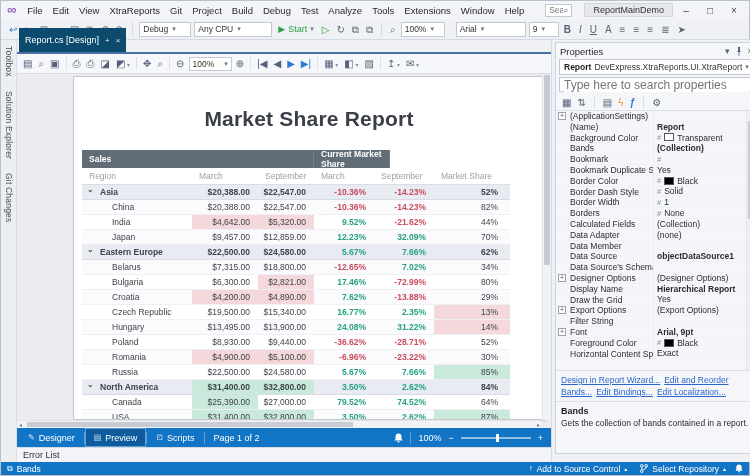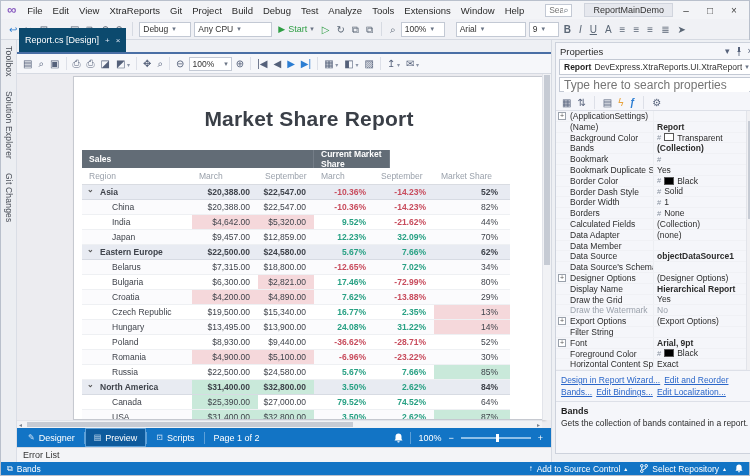--- a/index.html
+++ b/index.html
@@ -633,26 +633,20 @@
                 <div class="p-val bold">
                   <span>Hierarchical Report</span>
                 </div>
               </div>
               <div class="p-row">
                 <div class="p-name">Draw the Grid</div>
                 <div class="p-val">
                   <span>Yes</span>
                 </div>
               </div>
-              <div class="p-row disabled">
-                <div class="p-name">Draw the Watermark</div>
-                <div class="p-val">
-                  <span>No</span>
-                </div>
-              </div>
               <div class="p-row">
                 <div class="p-name"><span class="p-expand">+</span>Export Options</div>
                 <div class="p-val">
                   <span>(Export Options)</span>
                 </div>
               </div>
               <div class="p-row">
                 <div class="p-name">Filter String</div>
                 <div class="p-val"></div>
               </div>

